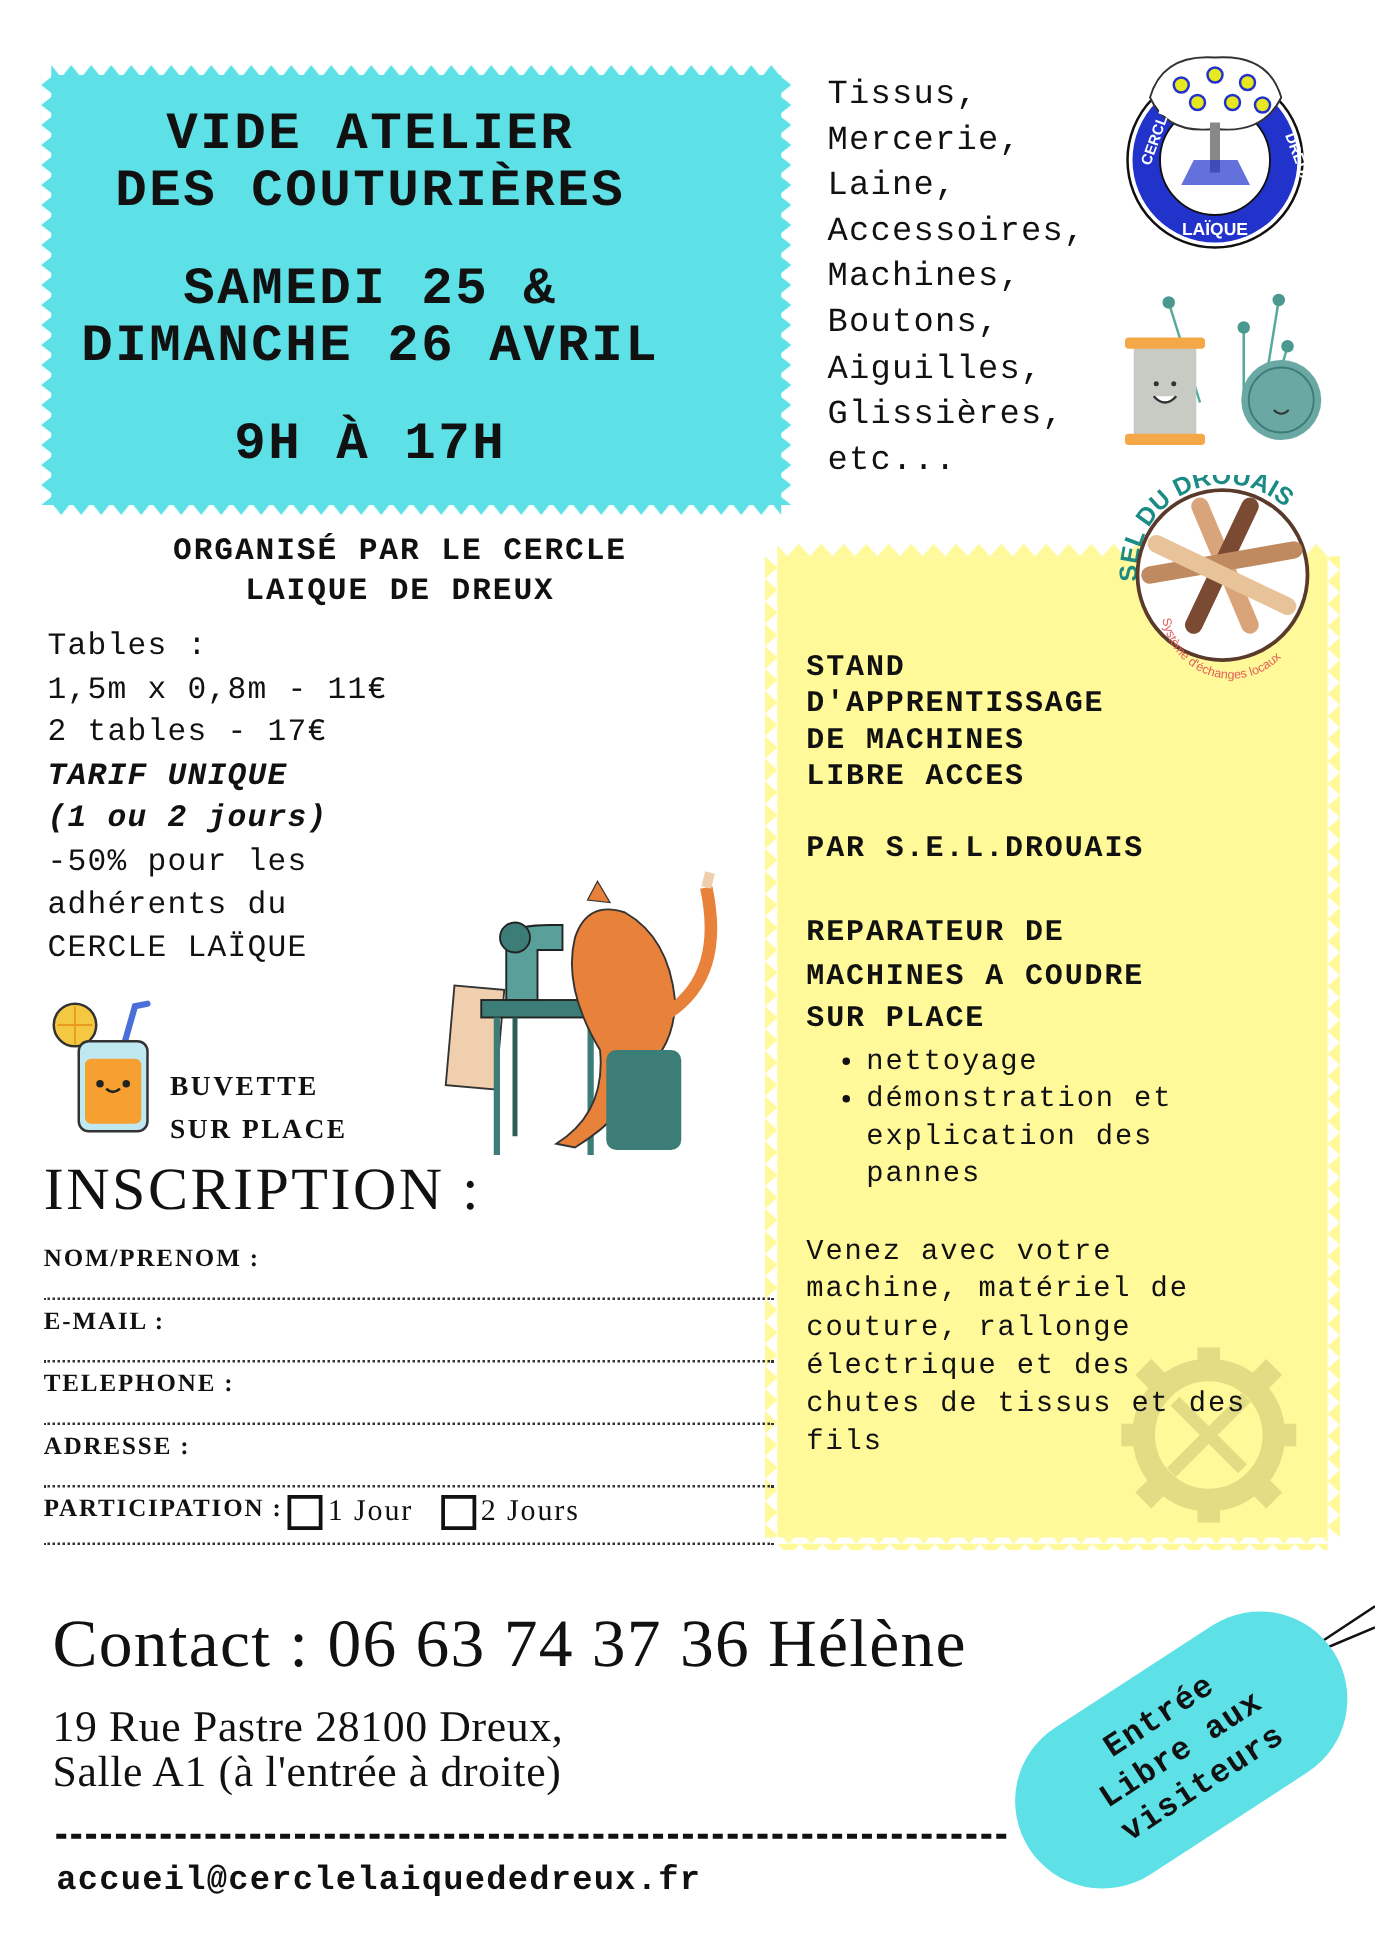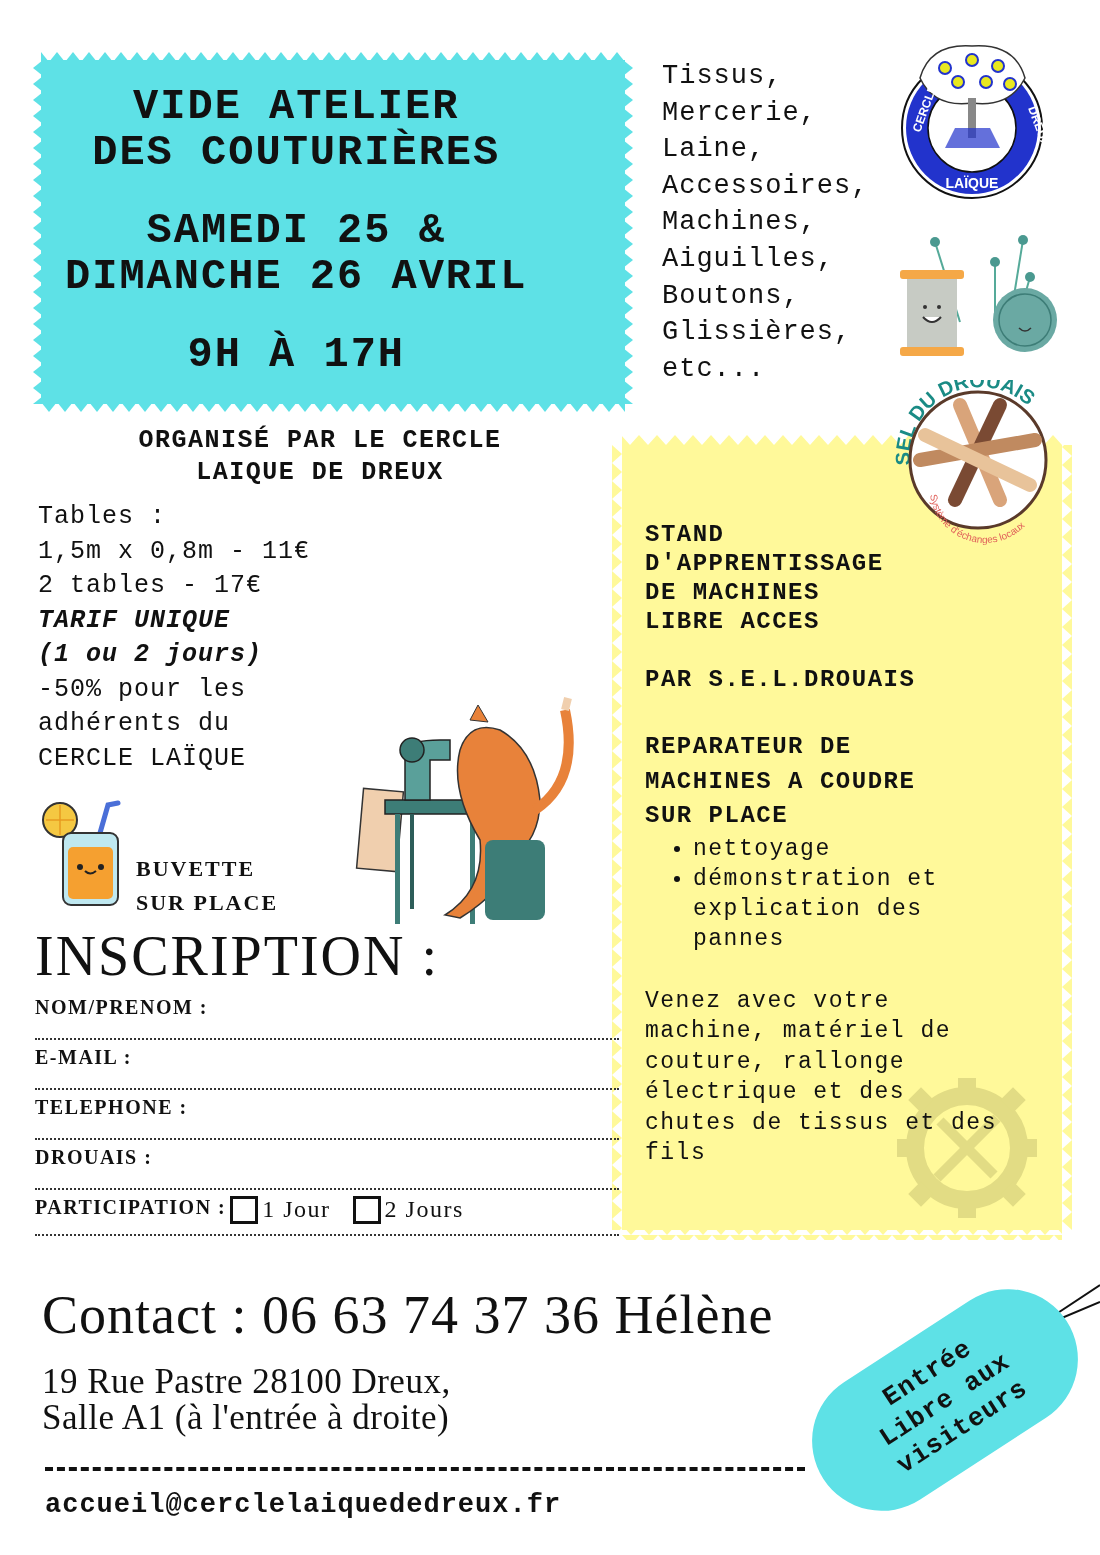--- a/index.html
+++ b/index.html
@@ -8,21 +8,21 @@
   .title-block{left:33px;top:52px;width:600px;height:360px;}
   .title-block .txt{position:absolute;left:32px;top:32px;font-weight:bold;font-size:42px;line-height:46px;letter-spacing:2px;}
   .title-block .l{white-space:pre;text-align:center;}
   .gap{height:32px;}
   .items-list{left:662px;top:58px;font-size:27px;line-height:36.6px;letter-spacing:1px;}
   .items-list div{white-space:pre;}
   .organise{left:40px;top:425px;width:560px;text-align:center;font-weight:bold;font-size:25px;line-height:32px;letter-spacing:1.5px;}
   .pricing{left:38px;top:500px;font-size:25px;line-height:34.5px;letter-spacing:1px;}
   .pricing .b{font-weight:bold;font-style:italic;}
   .buvette{left:136px;top:836px;font-family:"Liberation Serif","DejaVu Serif",serif;font-weight:bold;font-size:22px;line-height:34px;letter-spacing:2px;margin-top:16px;}
-  .inscription{left:35px;top:924px;font-family:"Liberation Serif","DejaVu Serif",serif;font-size:56px;letter-spacing:2px;}
+  .inscription{left:35px;top:924px;font-family:"Liberation Serif","DejaVu Serif",serif;font-size:48px;letter-spacing:2px;}
   .form{left:35px;top:990px;width:584px;font-family:"Liberation Serif","DejaVu Serif",serif;font-weight:bold;font-size:20px;letter-spacing:1.5px;}
   .form-row{height:50px;border-bottom:2px dotted #333;box-sizing:border-box;display:flex;align-items:flex-start;padding-top:6px;}
   .form-row.last{height:46px;}
   .cb{display:inline-block;width:28px;height:28px;border:3px solid #111;box-sizing:border-box;margin:0 4px 0 4px;vertical-align:middle;}
   .cb-label{font-weight:normal;font-size:24px;margin-right:18px;}
   .yellow-block{left:612px;top:435px;width:460px;height:805px;}
   .yb-txt{position:absolute;left:645px;top:520px;width:420px;font-size:24px;letter-spacing:1.5px;}
   .yb-txt .h{font-weight:bold;line-height:29px;white-space:pre;}
   .yb-txt ul{margin:0;padding-left:48px;font-size:23px;line-height:30px;}
   .yb-txt p{margin:0;font-size:23px;line-height:30.5px;}
@@ -65,22 +65,22 @@
     <div class="l">9H À 17H</div>
   </div>
 </div>
 
 <div class="abs items-list">
   <div>Tissus,</div>
   <div>Mercerie,</div>
   <div>Laine,</div>
   <div>Accessoires,</div>
   <div>Machines,</div>
+  <div>Boutons,</div>
   <div>Aiguilles,</div>
-  <div>Boutons,</div>
   <div>Glissières,</div>
   <div>etc...</div>
 </div>
 
 <svg class="icon" style="left:890px;top:38px" width="170" height="165" viewBox="0 0 170 165">
   <circle cx="82" cy="90" r="70" fill="#fff" stroke="#111" stroke-width="2"></circle>
   <circle cx="82" cy="90" r="66" fill="#2233cc"></circle>
   <circle cx="82" cy="90" r="44" fill="#fff" stroke="#111" stroke-width="1.5"></circle>
   <path d="M30 40 Q40 5 82 8 Q125 5 135 40 Q120 70 82 65 Q44 70 30 40Z" fill="#fff" stroke="#333" stroke-width="1.5"></path>
   <g fill="#e8e820" stroke="#2233cc" stroke-width="2">
@@ -243,21 +243,21 @@
   <div class="form-row">
       <span>NOM/PRENOM :</span>
     </div>
   <div class="form-row">
       <span>E-MAIL :</span>
     </div>
   <div class="form-row">
       <span>TELEPHONE :</span>
     </div>
   <div class="form-row">
-      <span>DROUAIS :</span>
+      <span>ADRESSE :</span>
     </div>
   <div class="form-row last">
     <span>PARTICIPATION :</span>
     <span class="cb"></span>
     <span class="cb-label">1 Jour</span>
     <span class="cb"></span>
     <span class="cb-label">2 Jours</span>
   </div>
 </div>
 

